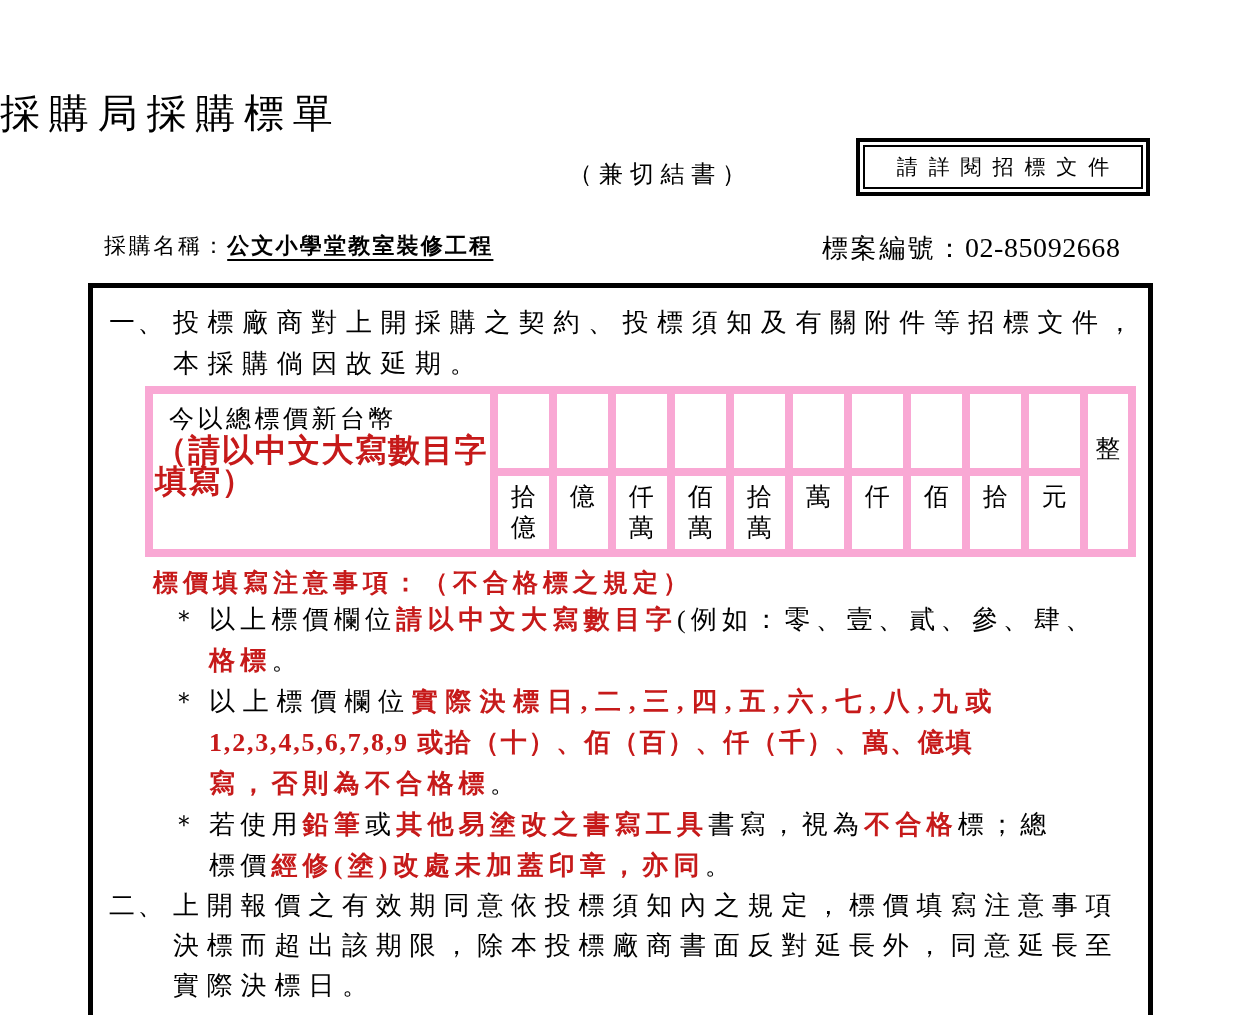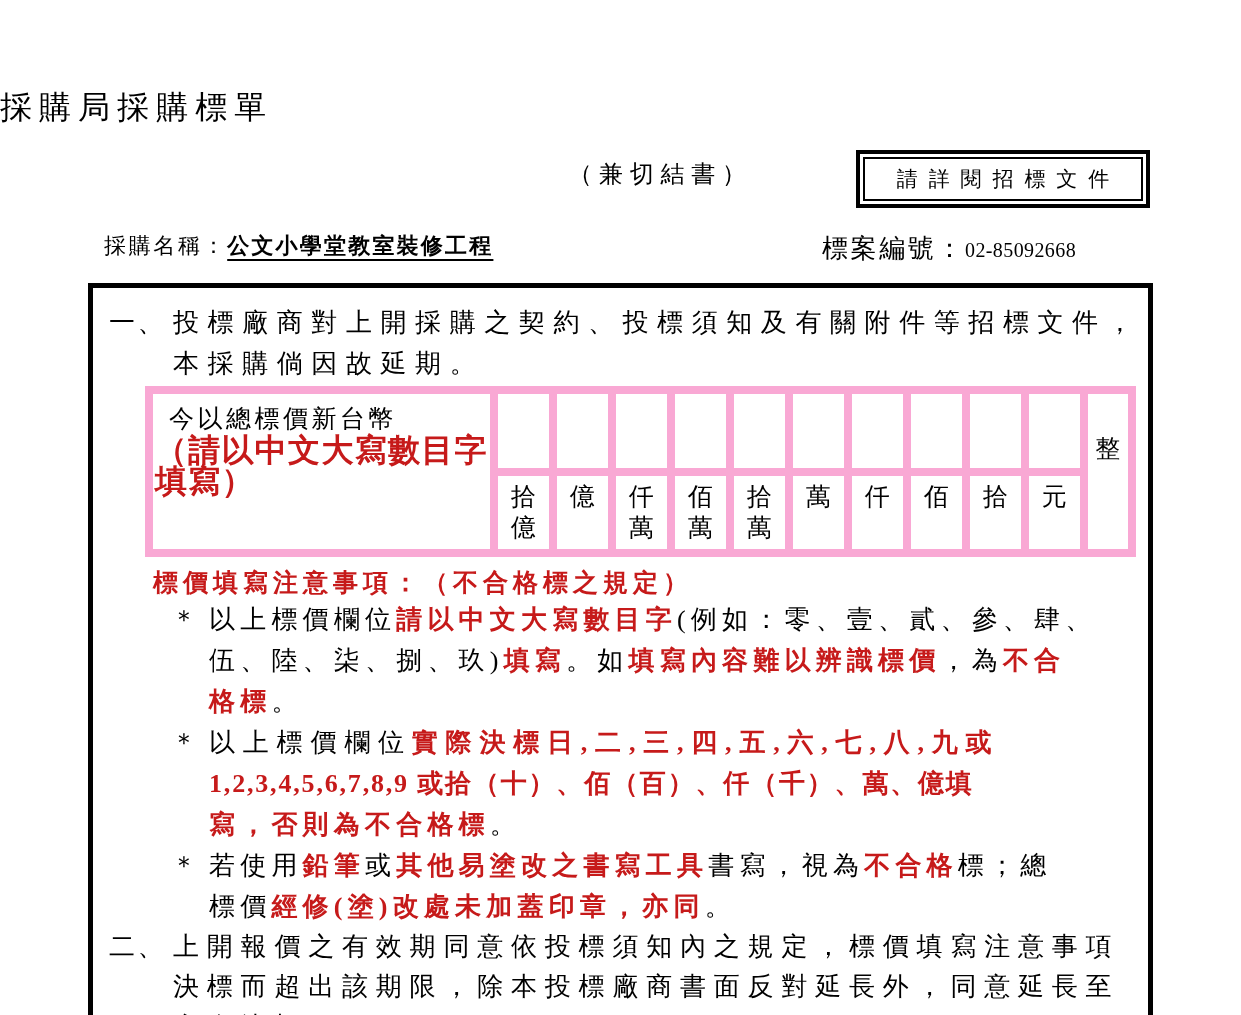--- a/index.html
+++ b/index.html
@@ -5,43 +5,43 @@
   :root { --red:#c61a1a; --ink:#000000; }
   html,body { margin:0; padding:0; background:#ffffff; }
   .page {
     position:relative; width:1241px; height:1015px; background:#fff;
     color:var(--ink); overflow:hidden;
     font-family:"Liberation Serif","DejaVu Serif",serif;
   }
 
   .doc-title {
     position:absolute; top:86px; left:0; width:100%；
-    width:100%; text-align:right; font-size:32px; letter-spacing:0.22em;
+    width:100%; text-align:right; font-size:40px; letter-spacing:0.22em;
     white-space:nowrap;
   }
   .doc-subtitle {
     position:absolute; top:158px; left:0; width:100%; text-align:center;
     font-size:24px; letter-spacing:0.28em; white-space:nowrap;padding-left:40px;
   }
   .notice-box {
-    position:absolute; top:150px; left:856px; width:294px; height:58px;
+    position:absolute; top:138px; left:856px; width:294px; height:58px;
     border:4px solid #000; box-sizing:border-box; padding:3px; background:#fff;
   }
   .notice-inner {
     border:2px solid #000; height:100%; box-sizing:border-box;
     display:flex; align-items:center; justify-content:center;
     font-size:21px; letter-spacing:0.52em; text-indent:0.52em; white-space:nowrap;
   }
 
   .meta-left { position:absolute; top:231px; left:104px; font-size:22px; white-space:nowrap; }
   .meta-left .lbl { letter-spacing:0.12em; }
   .proc-name { font-weight:bold; text-decoration:underline; text-underline-offset:6px; letter-spacing:0.1em; }
   .meta-right { position:absolute; top:231px; left:822px; font-size:26px; white-space:nowrap; }
   .meta-right .lbl { letter-spacing:0.1em; }
-  .meta-right .num { font-size:20px; letter-spacing:0.02em; }
+  .meta-right .num { font-size:28px; letter-spacing:0.02em; }
 
   .main-box {
     position:absolute; top:283px; left:88px; width:1065px; height:760px;
     border:5px solid #000; box-sizing:border-box;
     padding:14px 12px 0 16px; overflow:hidden;
   }
 
   .clause { display:flex; font-size:26px; }
   .clause .marker { flex:none; width:64px; letter-spacing:0.1em; }
   .clause .body { flex:1; }
@@ -160,21 +160,20 @@
       </tr>
     </tbody>
       </table>
 
     <div class="note-heading">標價填寫注意事項：（不合格標之規定）</div>
 
     <div class="bullet">
       <div class="bullet-marker">＊</div>
       <div class="body">
         <div class="line"><span>以上標價欄位</span><span class="red">請以中文大寫數目字</span><span>(例如：零、壹、貳、參、肆、</span></div>
-        <div class="line"><span>伍、陸、柒、捌、玖)</span><span class="red">填寫</span><span>。如</span><span class="red">填寫內容難以辨識標價</span><span>，為</span><span class="red">不合</span></div>
         <div class="line"><span class="red">格標</span><span>。</span></div>
       </div>
     </div>
 
     <div class="bullet">
       <div class="bullet-marker">＊</div>
       <div class="body">
         <div class="line wide"><span>以上標價欄位</span><span class="red">實際決標日,二,三,四,五,六,七,八,九或</span></div>
         <div class="line tightnum"><span class="red">1,2,3,4,5,6,7,8,9 或拾（十）、佰（百）、仟（千）、萬、億填</span></div>
         <div class="line"><span class="red">寫，否則為不合格標</span><span>。</span></div>

